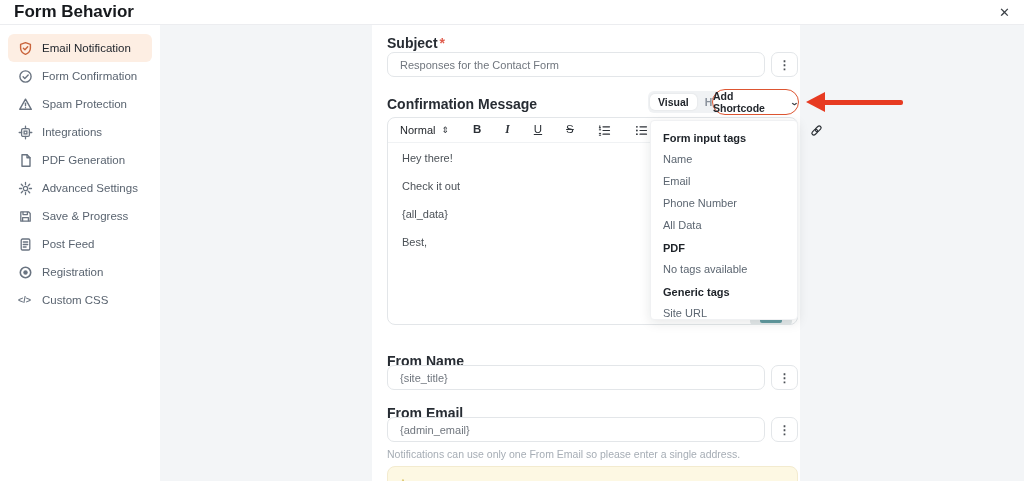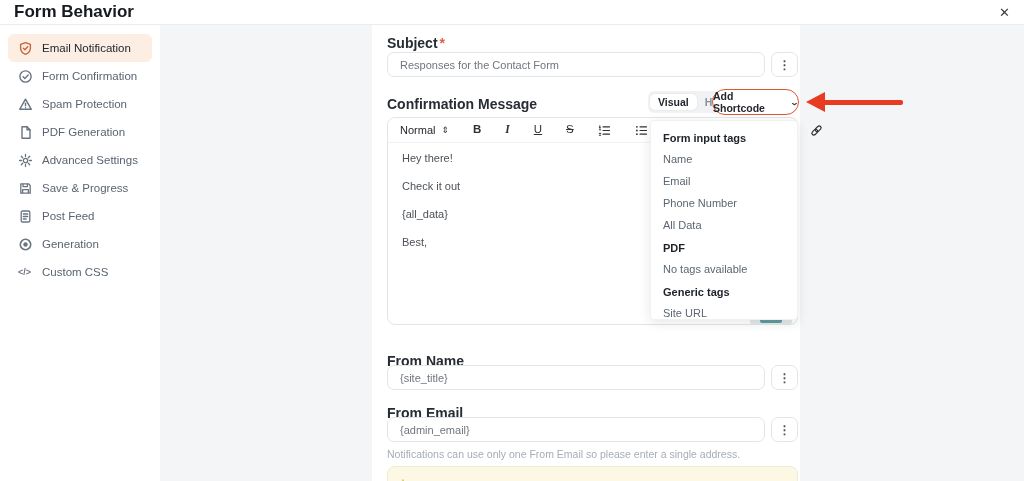--- a/index.html
+++ b/index.html
@@ -118,20 +118,30 @@
       <svg width="15" height="15" viewBox="0 0 15 15" fill="none" stroke="currentColor" stroke-width="1.4" stroke-linecap="round" stroke-linejoin="round">
           <path d="M7.5 2.2 L13.3 12.3 H1.7 Z"></path>
           <path d="M7.5 6.2 v2.6"></path>
           <path d="M7.5 10.7 v0.01"></path>
         </svg>
     </span>
     <span>Spam Protection</span>
   </div>
   <div class="side-item">
     <span class="sicon">
+      <svg width="15" height="15" viewBox="0 0 15 15" fill="none" stroke="currentColor" stroke-width="1.3" stroke-linecap="round">
+          <rect x="3.6" y="3.6" width="7.8" height="7.8" rx="1.5"></rect>
+          <rect x="6.1" y="6.1" width="2.8" height="2.8"></rect>
+          <path d="M7.5 1.2 v2.4 M7.5 11.4 v2.4 M1.2 7.5 h2.4 M11.4 7.5 h2.4"></path>
+        </svg>
+    </span>
+    <span>Integrations</span>
+  </div>
+  <div class="side-item">
+    <span class="sicon">
       <svg width="15" height="15" viewBox="0 0 15 15" fill="none" stroke="currentColor" stroke-width="1.4" stroke-linecap="round" stroke-linejoin="round">
           <path d="M4 1.8 H9 L12 4.8 V13.2 H4 Z"></path>
           <path d="M9 1.8 V4.8 H12"></path>
         </svg>
     </span>
     <span>PDF Generation</span>
   </div>
   <div class="side-item">
     <span class="sicon">
       <svg width="15" height="15" viewBox="0 0 15 15" fill="none" stroke="currentColor" stroke-width="1.3" stroke-linecap="round">
@@ -160,21 +170,21 @@
     </span>
     <span>Post Feed</span>
   </div>
   <div class="side-item">
     <span class="sicon">
       <svg width="15" height="15" viewBox="0 0 15 15" fill="none" stroke="currentColor" stroke-width="1.6">
           <circle cx="7.5" cy="7.5" r="5.2"></circle>
           <circle cx="7.5" cy="7.5" r="2.2" fill="currentColor" stroke="none"></circle>
         </svg>
     </span>
-    <span>Generation</span>
+    <span>Registration</span>
   </div>
   <div class="side-item">
     <span class="sicon">&lt;/&gt;</span>
     <span>Custom CSS</span>
   </div>
 </div>
 
 <div class="panel">
 
   <div class="field-label" style="top:10px;">

